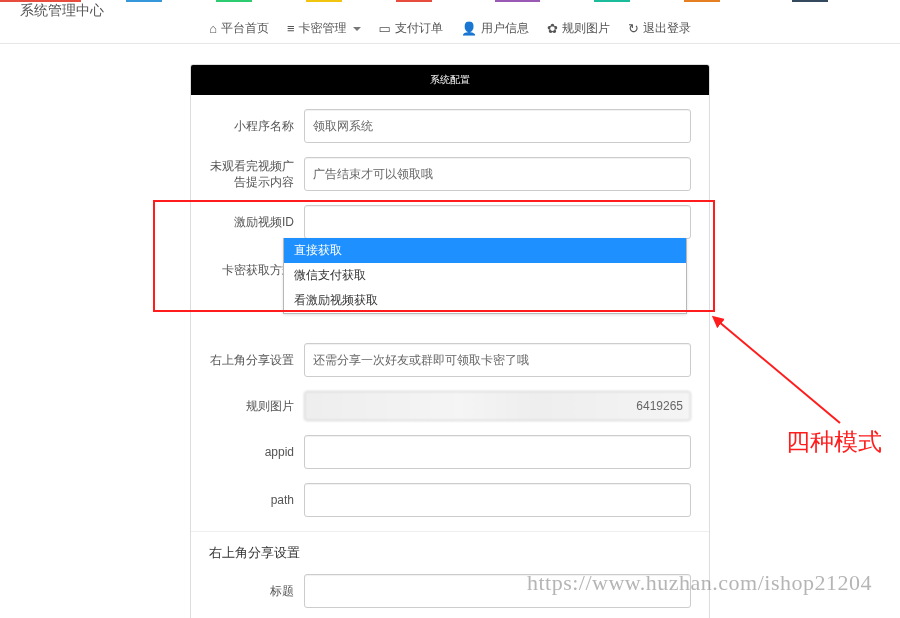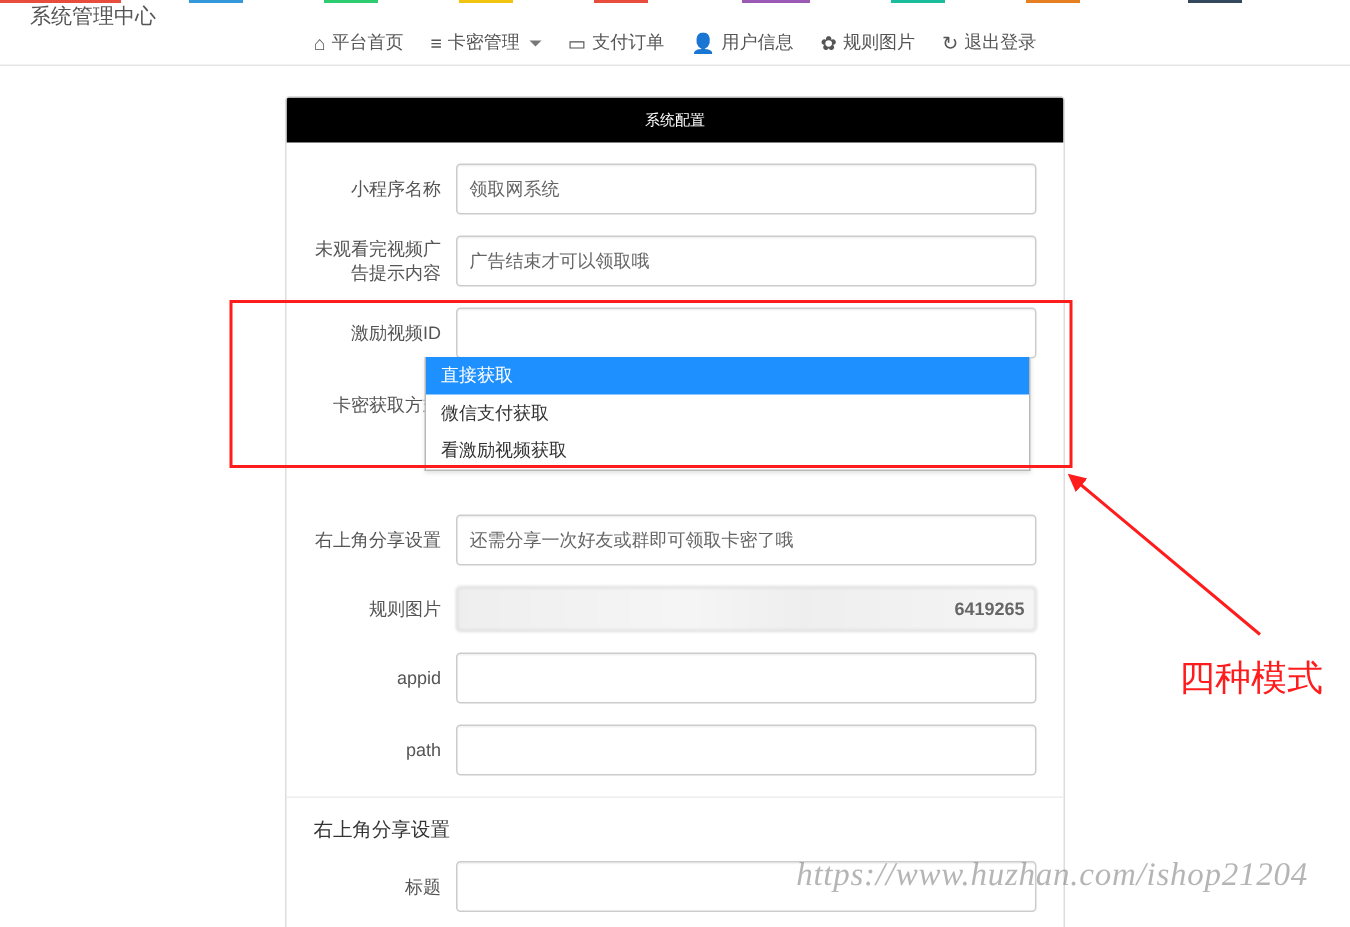--- a/index.html
+++ b/index.html
@@ -177,35 +177,34 @@
   .arrow-svg {
     position: absolute;
     left: 700px; top: 315px;
     width: 160px; height: 120px;
     z-index: 25;
     pointer-events: none;
   }
   .anno-text {
     position: absolute;
     right: 18px;
-    top: 436px;
+    top: 426px;
     font-size: 24px;
     color: #ff1c1c;
     font-weight: 400;
     z-index: 25;
   }
 
   
   .watermark {
     position: absolute;
     bottom: 22px;
     right: 28px;
     font-size: 22px;
     color: rgba(120,120,120,.55);
-    font-style: italic;
     font-family: Georgia, 'Times New Roman', serif;
     letter-spacing: .5px;
     pointer-events: none;
     z-index: 30;
     margin-top: 14px;
   }
 
   
   .blur-strip {
     flex: 1;
@@ -213,21 +212,21 @@
     border: 1px solid #ccc;
     border-radius: 3px;
     display: flex;
     align-items: center;
     padding: 0 8px;
     position: relative;
     overflow: hidden;
     background: linear-gradient(90deg,#eee,#f5f5f5 40%,#eee 60%,#f5f5f5);
     filter: blur(1px);
   }
-  .blur-wrap { flex:1; position:relative;font-weight:bold; }
+  .blur-wrap { flex:1; position:relative; }
   .blur-tail {
     position:absolute; right:8px; top:0; height:30px;
     display:flex; align-items:center;
     font-size:12px; color:#666;
   }
 </style>
 </head>
 <body>
 
 <div class="topbar-colors"></div>

